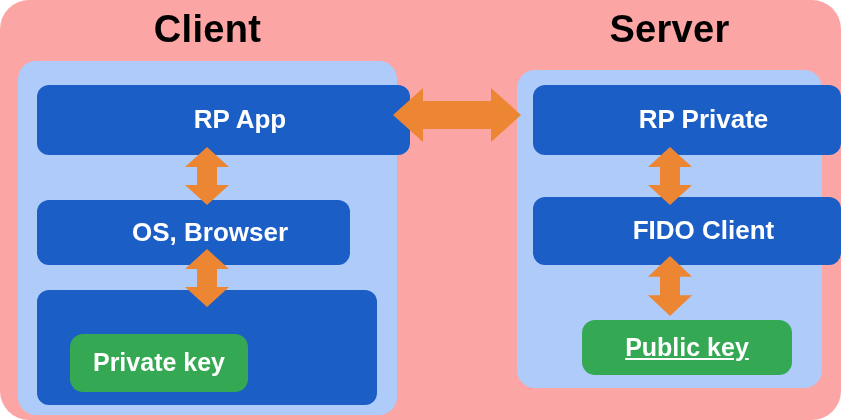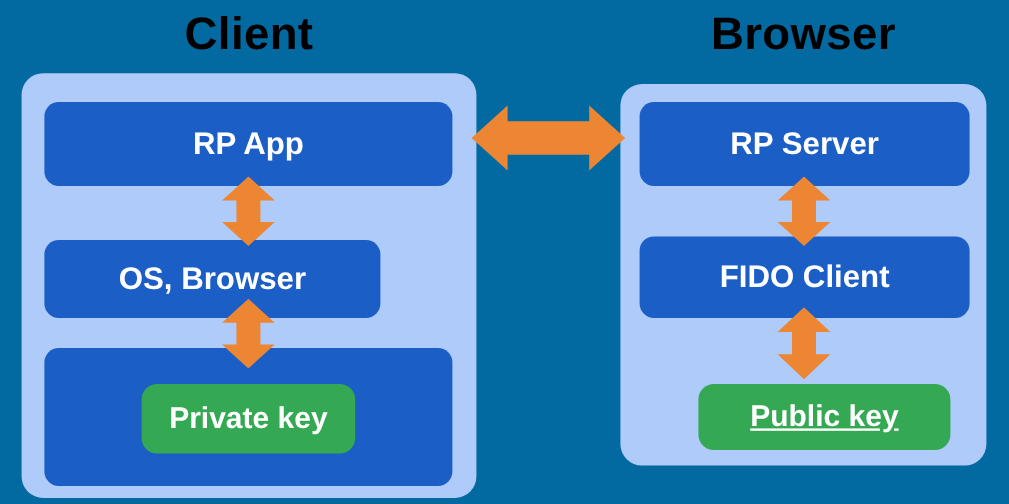--- a/index.html
+++ b/index.html
@@ -6,21 +6,22 @@
     margin: 0;
     padding: 0;
     background: #ffffff;
     font-family: "Liberation Sans", sans-serif;
   }
   .diagram {
     position: relative;
     width: 841px;
     height: 420px;
     overflow: hidden;
-    background: #0369a1;
+    background: #fca5a5;
+    border-radius: 29px;
   }
   .group-title {
     position: absolute;
     text-align: center;
     font-size: 38px;
     font-weight: 700;
     letter-spacing: 0.3px;
     color: var(--title_color, #000000);
     line-height: 1.1;
   }
@@ -34,24 +35,25 @@
   }
   #client-container { left: 18px;  top: 61px; width: 379px; height: 354px; }
   #server-container { left: 517px; top: 70px; width: 305px; height: 318px; }
 
   .box {
     position: absolute;
     background: var(--box_blue, #1A5EC6);
     border-radius: 12px;
     color: var(--box_text, #ffffff);
     display: flex;
-    flex-direction: column;
+    flex-direction: row;
     align-items: center;
     justify-content: center;
     text-align: center;
+    padding-left: 33px;
   }
   .box .label    { font-size: 26px; font-weight: 700; line-height: 1.15; }
   .box .sublabel { font-size: 16px; font-weight: 400; line-height: 1.2; margin-top: 2px; }
 
   
   #rp-app-box        { left: 19px; top: 24px;  width: 340px; height: 70px;  }
   #os-browser-box    { left: 19px; top: 139px; width: 280px; height: 65px;  }
   #authenticator-box { left: 19px; top: 229px; width: 340px; height: 115px;
                        justify-content: flex-start; padding-top: 14px; box-sizing: border-box; }
   #authenticator-box .label { font-size: 19px; }
@@ -86,39 +88,39 @@
   #arrow-osbrowser-auth       { left: 185px; top: 249px; }
   #arrow-rpserver-fidoserver  { left: 648px; top: 147px; }
   #arrow-fidoserver-publickey { left: 648px; top: 256px; }
 </style>
 </head>
 <body>
 
 <div class="diagram">
 
   <div class="group-title" id="client-title">Client</div>
-  <div class="group-title" id="server-title">Browser</div>
+  <div class="group-title" id="server-title">Server</div>
 
   <div class="container" id="client-container">
     <div class="box" id="rp-app-box">
       <span class="label">RP App</span>
     </div>
     <div class="box" id="os-browser-box">
       <span class="label">OS, Browser</span>
     </div>
     <div class="box" id="authenticator-box">
       <div class="key" id="private-key-box">
         <span>Private key</span>
       </div>
     </div>
   </div>
 
   <div class="container" id="server-container">
     <div class="box" id="rp-server-box">
-      <span class="label">RP Server</span>
+      <span class="label">RP Private</span>
     </div>
     <div class="box" id="fido-server-box">
       <span class="label">FIDO Client</span>
     </div>
     <div class="key" id="public-key-box">
       <span>Public key</span>
     </div>
   </div>
 
   <div class="arrow" id="arrow-client-server">

